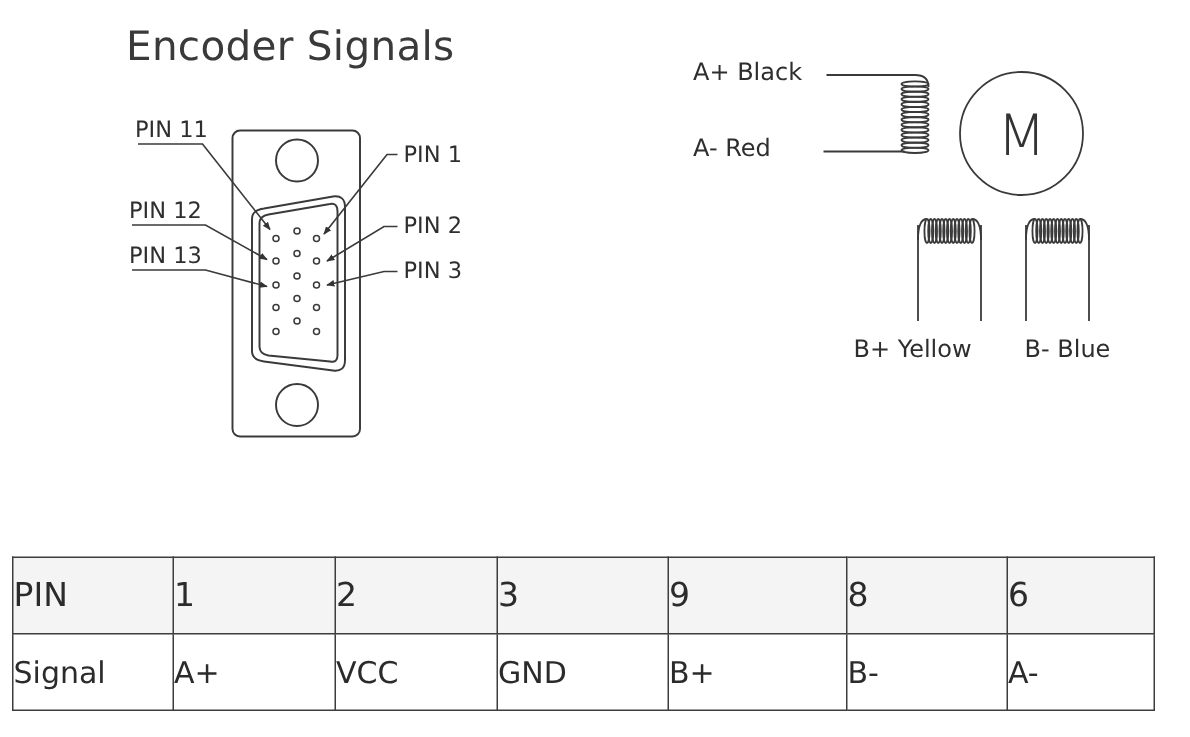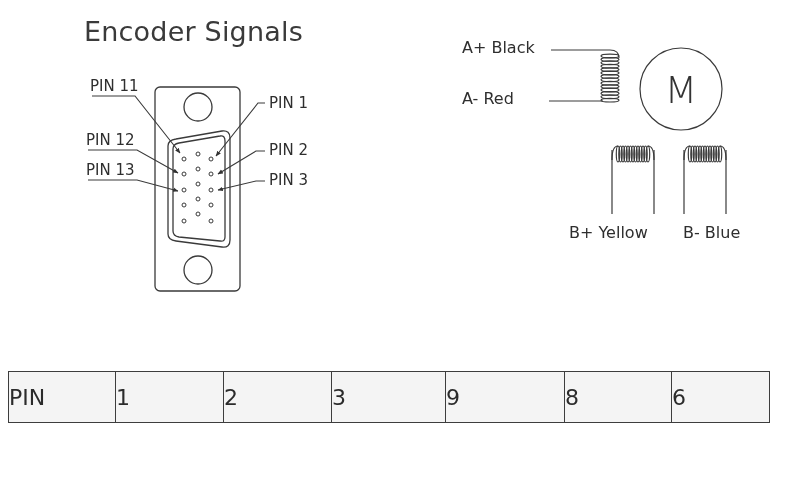--- a/index.html
+++ b/index.html
@@ -136,14 +136,23 @@
   <tbody>
       <tr class="head">
     <td style="width:106px">PIN</td>
     <td style="width:107px">1</td>
     <td style="width:107px">2</td>
     <td style="width:113px">3</td>
     <td style="width:118px">9</td>
     <td style="width:106px">8</td>
     <td style="width:97px">6</td>
   </tr>
+  <tr class="sig">
+    <td>Signal</td>
+    <td>A+</td>
+    <td>VCC</td>
+    <td>GND</td>
+    <td>B+</td>
+    <td>B-</td>
+    <td>A-</td>
+  </tr>
 </tbody>
   </table>
 
 </body></html>

